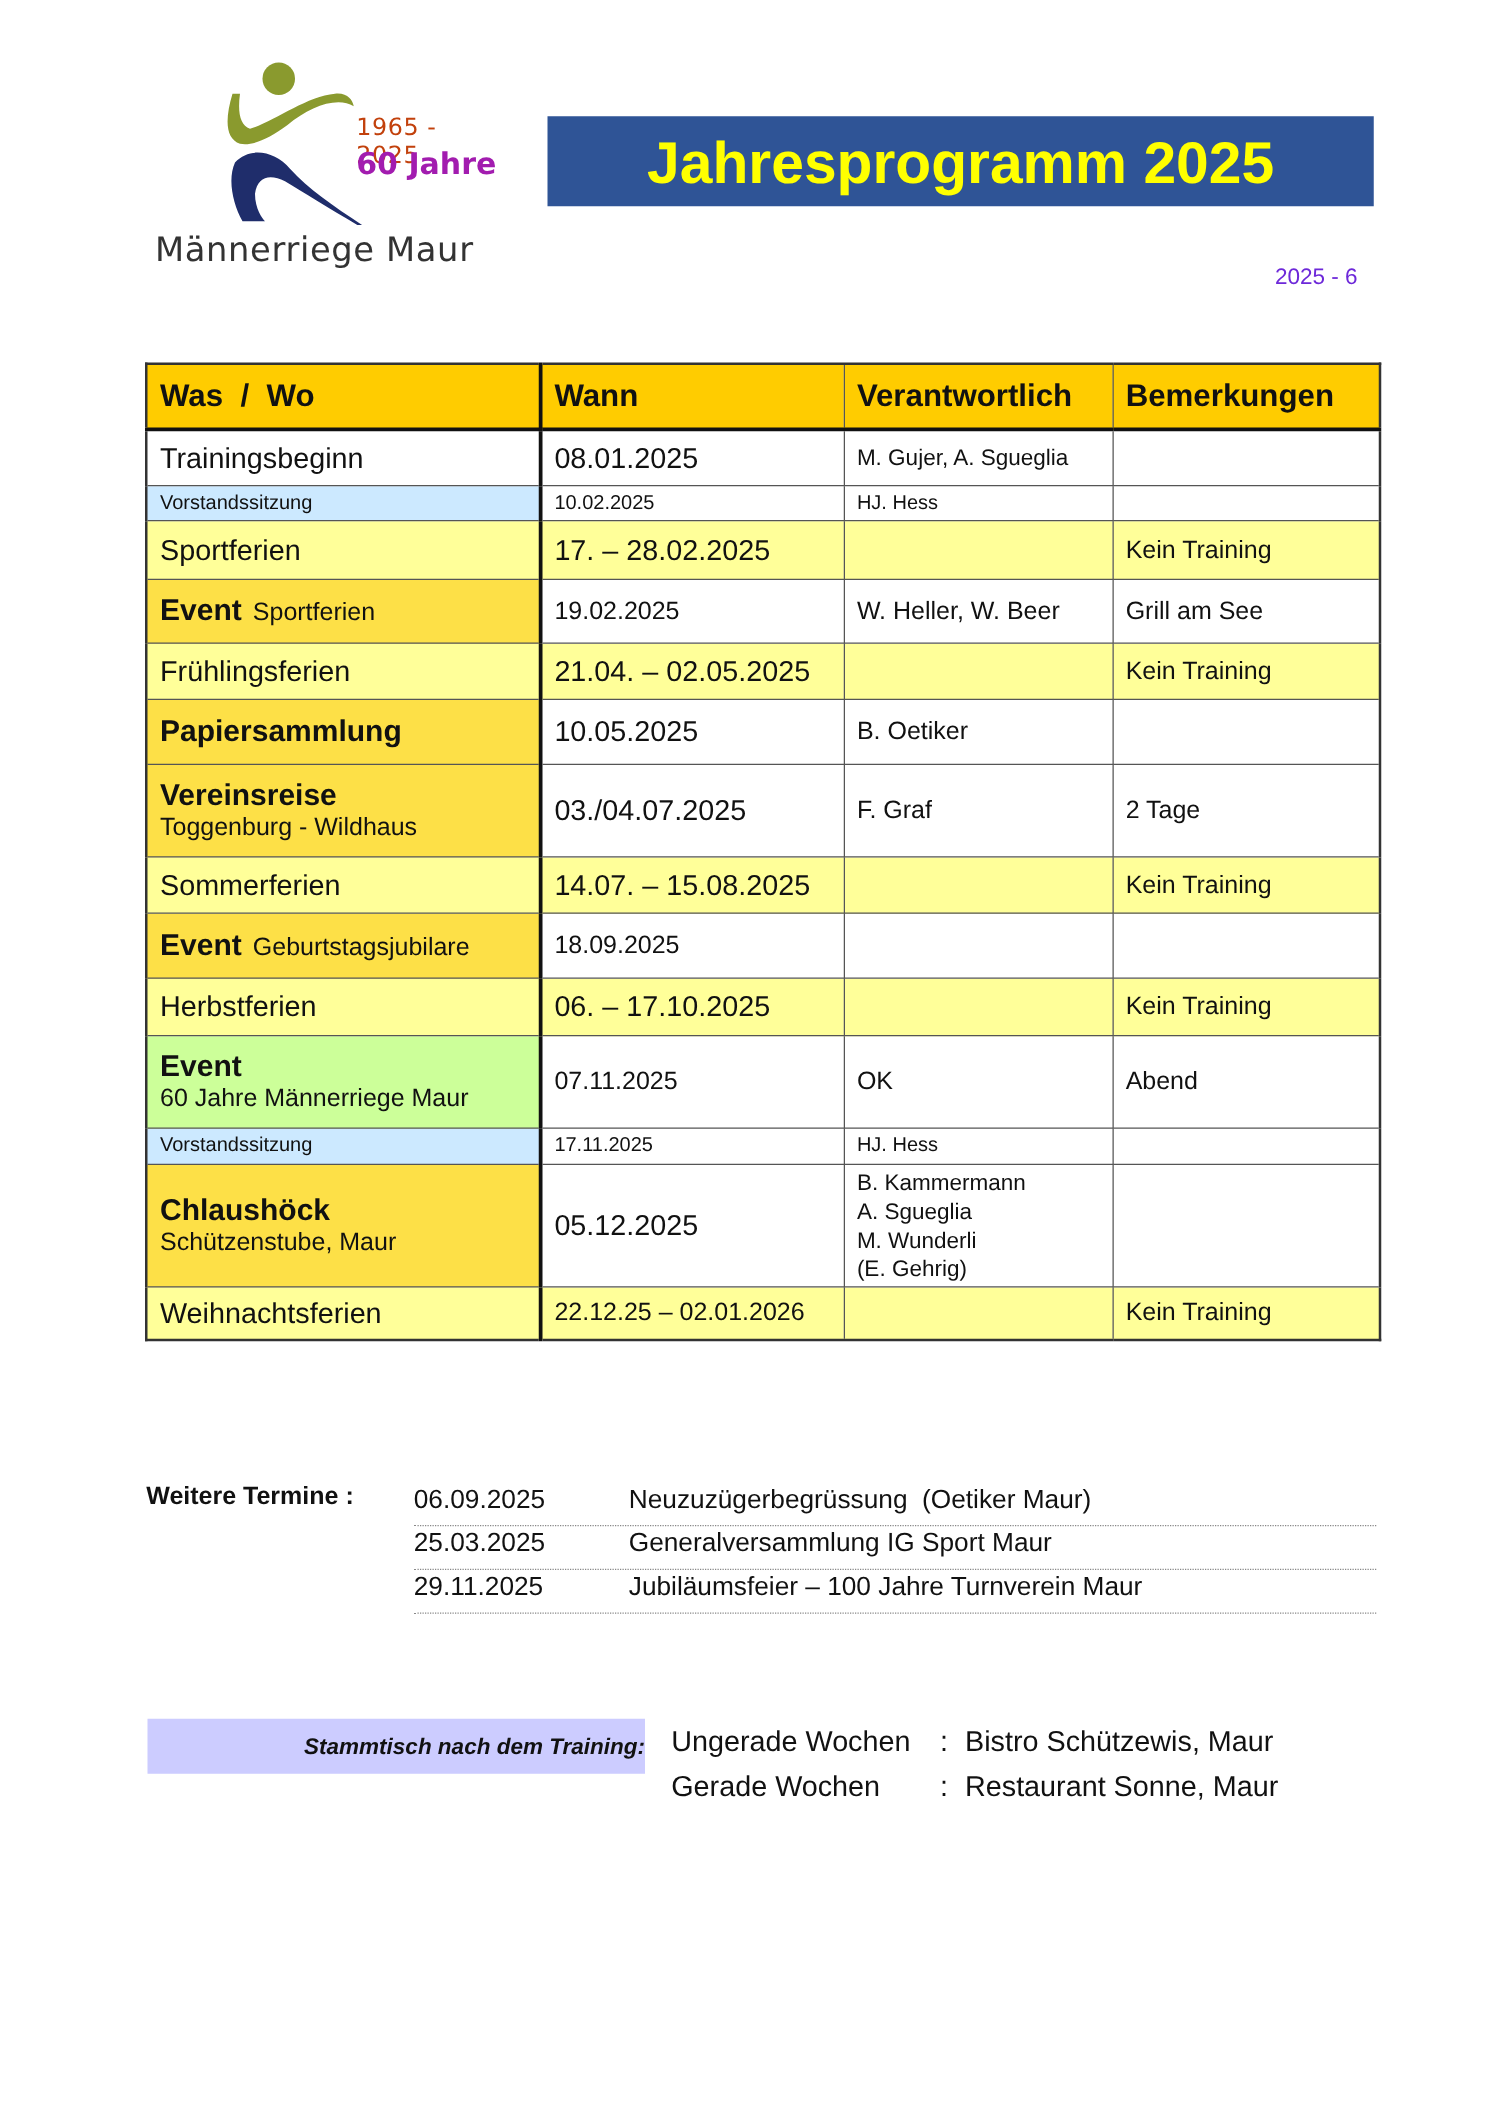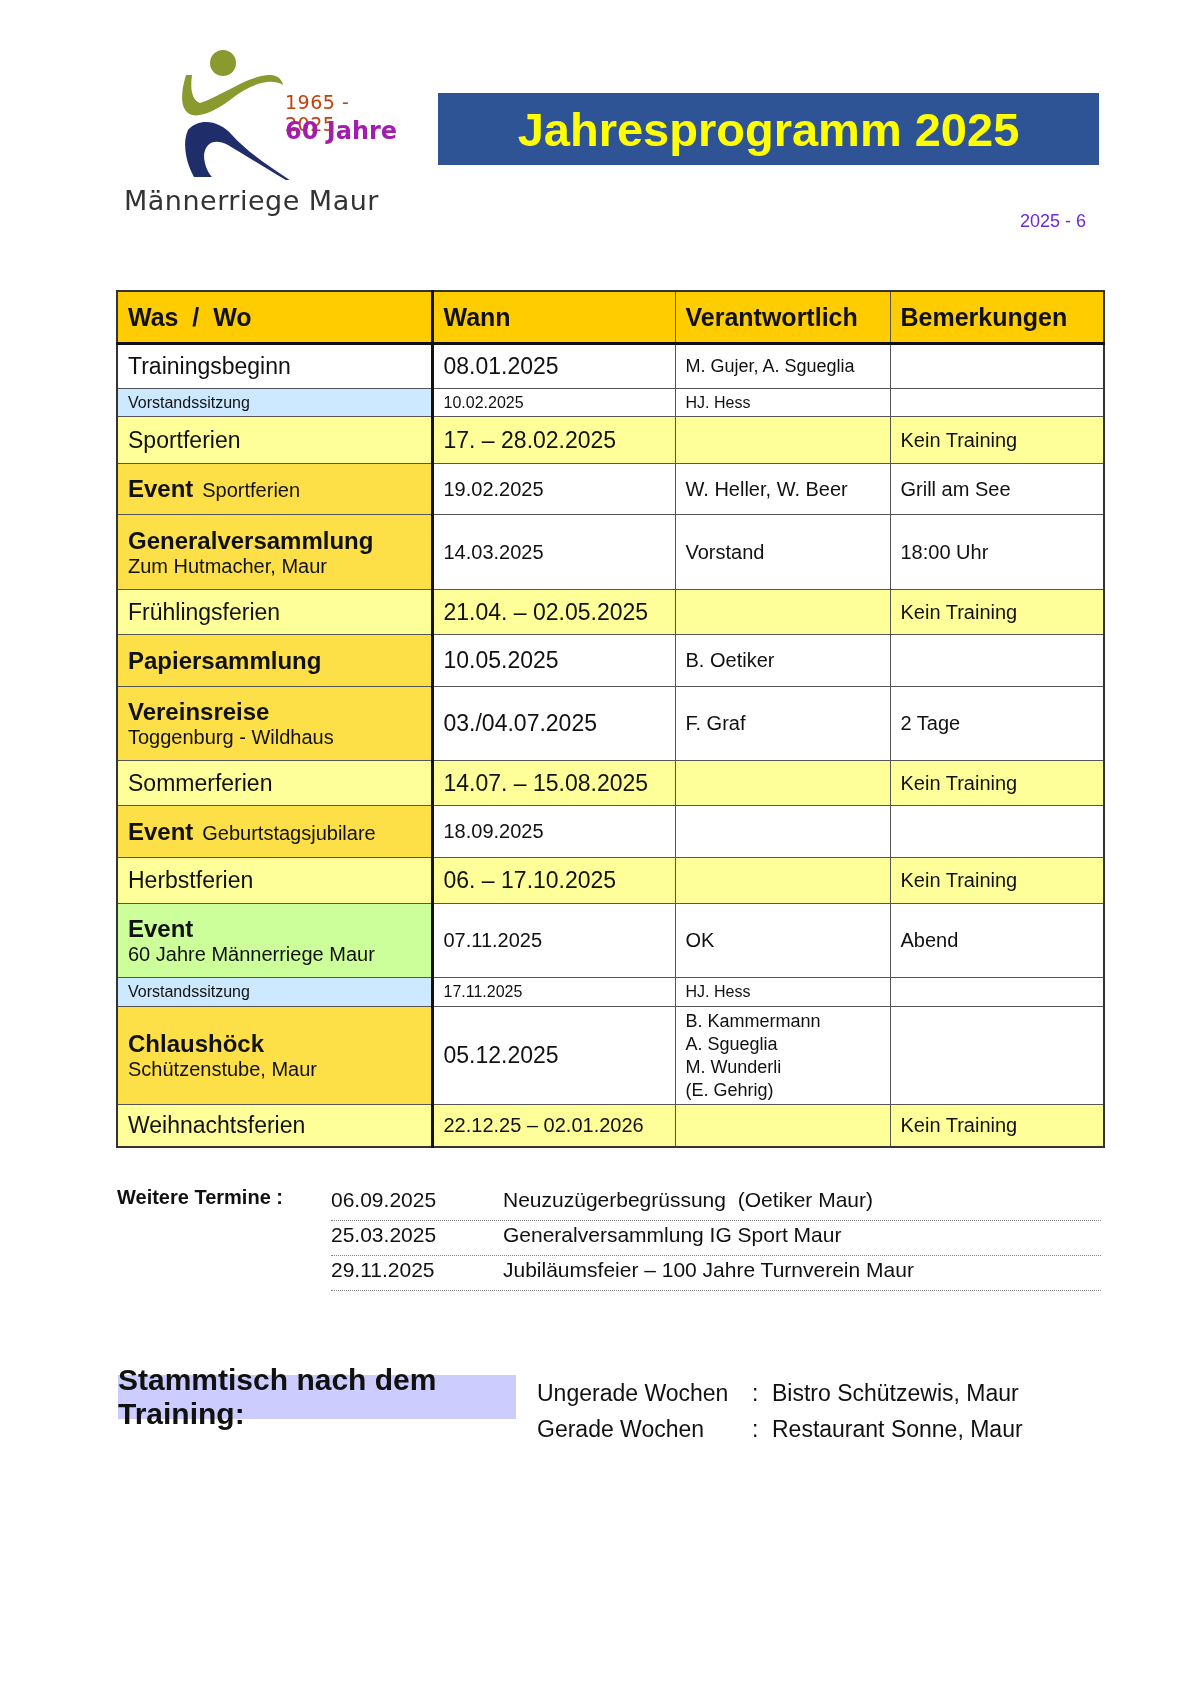--- a/index.html
+++ b/index.html
@@ -25,21 +25,21 @@
   .holiday td { background:#ffff99; }
   .event td.c1 { background:#fde047; }
   .event60 td.c1 { background:#ccff99; }
   .board td.c1 { background:#cce9ff; }
   .stack { display:block; font-size:18px; line-height:23px; }
   .more { position:absolute; left:117px; top:1186px; width:985px; }
   .more .label { position:absolute; left:0; top:0; font-size:20px; font-weight:bold; }
   .more .row { position:absolute; left:214px; width:770px; height:34px; border-bottom:1.5px dotted #888; font-size:21px; }
   .more .row .d { position:absolute; left:0; top:2px; }
   .more .row .t { position:absolute; left:172px; top:2px; }
-  .stamm { position:absolute; left:118px; top:1375px; width:398px; height:44px; background:#ccccff; font-weight:bold; font-size:30px; display:flex; align-items:center; justify-content:flex-end; }
+  .stamm { position:absolute; left:118px; top:1375px; width:398px; height:44px; background:#ccccff; font-weight:bold; font-size:18px; display:flex; align-items:center; justify-content:flex-end;font-style:italic; }
   .pubs { position:absolute; left:537px; top:1380px; font-size:23px; }
   .pubs .line { position:relative; height:36px; width:600px; }
   .pubs .k { position:absolute; left:0; top:0; }
   .pubs .colon { position:absolute; left:215px; top:0; }
   .pubs .v { position:absolute; left:235px; top:0; }
 </style>
 </head>
 <body>
 
 <div class="logo">
@@ -99,29 +99,20 @@
     <tr class="event" style="height:51px">
       <td class="c1">
         <span class="bold" style="font-size:24px">Event</span>&nbsp;
         <span class="mid">Sportferien</span>
       </td>
       <td class="c2 mid">19.02.2025</td>
       <td class="c3 mid">W. Heller, W. Beer</td>
       <td class="c4 mid">Grill am See</td>
     </tr>
 
-    <tr class="event" style="height:75px">
-      <td class="c1">
-        <span class="bold" style="font-size:24px;display:block;line-height:27px">Generalversammlung</span>
-        <span class="sub">Zum Hutmacher, Maur</span>
-      </td>
-      <td class="c2 mid">14.03.2025</td>
-      <td class="c3 mid">Vorstand</td>
-      <td class="c4 mid">18:00 Uhr</td>
-    </tr>
 
     <tr class="holiday" style="height:45px">
       <td class="c1 big">Frühlingsferien</td>
       <td class="c2 big">21.04. – 02.05.2025</td>
       <td class="c3"></td>
       <td class="c4 mid">Kein Training</td>
     </tr>
 
     <tr class="event" style="height:52px">
       <td class="c1 bold" style="font-size:24px">Papiersammlung</td>

